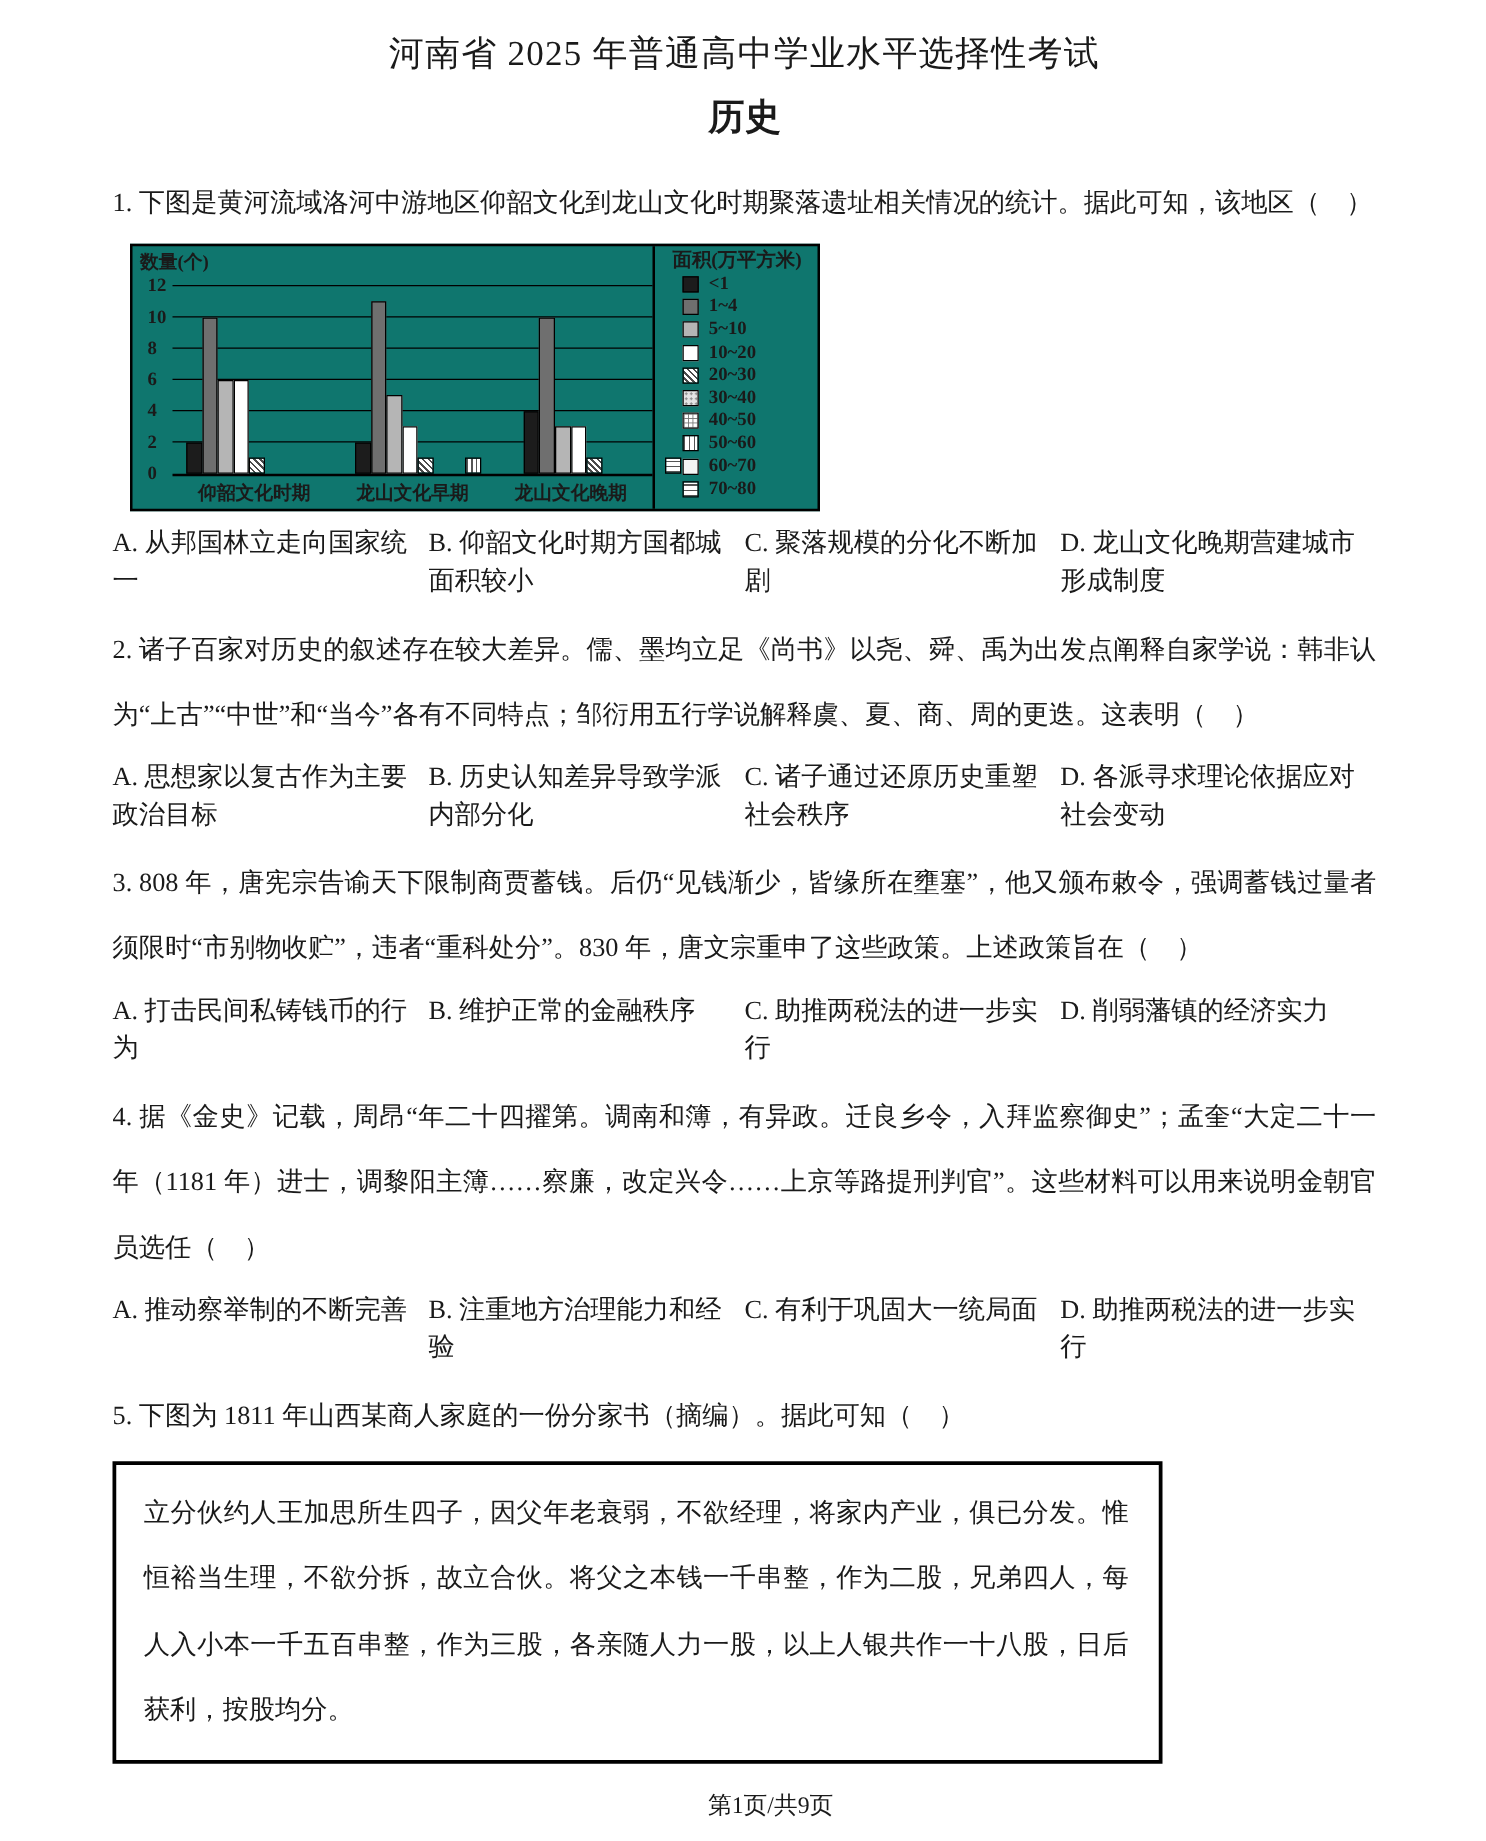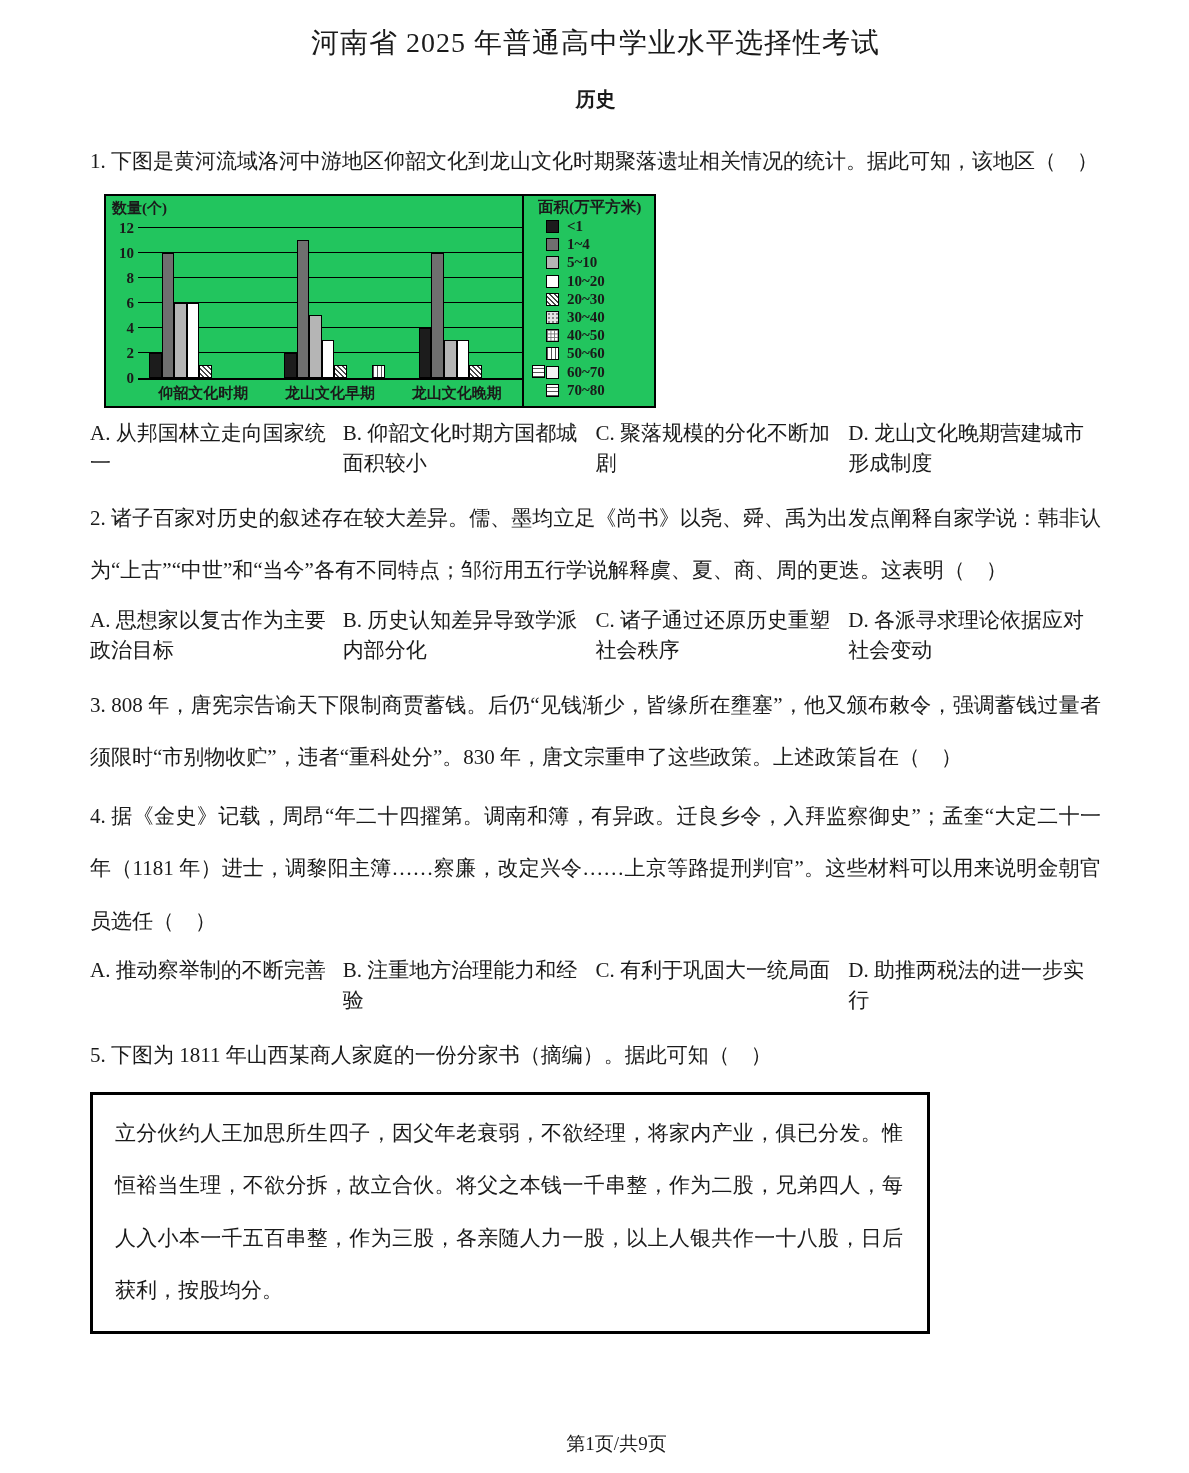--- a/index.html
+++ b/index.html
@@ -5,35 +5,35 @@
   * { margin:0; padding:0; box-sizing:border-box; }
   html,body { background:#ffffff; }
   body {
     width:1189px; height:1473px; margin:0 auto;
     font-family:"Liberation Serif","DejaVu Serif",serif;
     color:#1a1a1a;
   }
   .page { position:relative; width:1189px; height:1473px; padding:24px 88px 0 90px; overflow:hidden; }
 
   .title { text-align:center; font-size:28px; font-weight:normal; letter-spacing:1px; }
-  .subject { text-align:center; font-size:20px; font-weight:bold; margin-top:24px; }
+  .subject { text-align:center; font-size:29px; font-weight:bold; margin-top:12px; }
 
   .stem { font-size:21px; line-height:2.5; text-align:justify; }
   .stem.first { margin-top:22px; }
   .stem.mt { margin-top:6px; }
 
   .options { display:grid; grid-template-columns:1fr 1fr 1fr 1fr; row-gap:17px; margin:8px 0 14px 0; font-size:21px; line-height:30px; }
 
   
-  .chart-outer { display:flex; width:552px; height:214px; border:2px solid #000; margin:6px 0 10px 14px; background:#22c55e; }
+  .chart-outer { display:flex; width:552px; height:214px; border:2px solid #000; margin:6px 0 10px 14px; background:#0f766e; }
   .plot { position:relative; flex:1; }
   .ylabel { position:absolute; top:3px; left:6px; font-size:15px; font-weight:700; }
   .gridline { position:absolute; left:32px; right:0; height:1px; background:#000; }
   .axisline { position:absolute; left:32px; right:0; bottom:26px; height:2px; background:#000; }
-  .ytick { position:absolute; left:0; width:28px; text-align:right; font-size:15px; font-weight:700; line-height:18px; }
+  .ytick { position:absolute; left:12px; width:28px; text-align:left; font-size:15px; font-weight:700; line-height:18px; }
   .groups { position:absolute; left:34px; right:2px; bottom:28px; top:0; display:flex; }
   .group { flex:1; display:flex; align-items:flex-end; padding-left:9px; }
   .slot { width:12.6px; display:flex; align-items:flex-end; }
   .bar { width:12.6px; border:1px solid #000; }
   .xlabels { position:absolute; left:34px; right:2px; bottom:3px; display:flex; }
   .xlabel { flex:1; text-align:center; font-size:15px; font-weight:700; }
 
   .legend { width:132px; border-left:2px solid #000; padding:1px 2px 0 0; }
   .legend-title { font-size:15.5px; font-weight:700; white-space:nowrap; padding-left:14px; }
   .lrow { display:flex; align-items:center; height:18.2px; }
@@ -219,20 +219,26 @@
 
   <div class="stem mt">2. 诸子百家对历史的叙述存在较大差异。儒、墨均立足《尚书》以尧、舜、禹为出发点阐释自家学说：韩非认为“上古”“中世”和“当今”各有不同特点；邹衍用五行学说解释虞、夏、商、周的更迭。这表明（　）</div>
   <div class="options">
     <div>A. 思想家以复古作为主要政治目标</div>
     <div>B. 历史认知差异导致学派内部分化</div>
     <div>C. 诸子通过还原历史重塑社会秩序</div>
     <div>D. 各派寻求理论依据应对社会变动</div>
   </div>
 
   <div class="stem mt">3. 808 年，唐宪宗告谕天下限制商贾蓄钱。后仍“见钱渐少，皆缘所在壅塞”，他又颁布敕令，强调蓄钱过量者须限时“市别物收贮”，违者“重科处分”。830 年，唐文宗重申了这些政策。上述政策旨在（　）</div>
+  <div class="options">
+    <div>A. 打击民间私铸钱币的行为</div>
+    <div>B. 维护正常的金融秩序</div>
+    <div>C. 助推两税法的进一步实行</div>
+    <div>D. 削弱藩镇的经济实力</div>
+  </div>
 
   <div class="stem mt">4. 据《金史》记载，周昂“年二十四擢第。调南和簿，有异政。迁良乡令，入拜监察御史”；孟奎“大定二十一年（1181 年）进士，调黎阳主簿……察廉，改定兴令……上京等路提刑判官”。这些材料可以用来说明金朝官员选任（　）</div>
   <div class="options">
     <div>A. 推动察举制的不断完善</div>
     <div>B. 注重地方治理能力和经验</div>
     <div>C. 有利于巩固大一统局面</div>
     <div>D. 助推两税法的进一步实行</div>
   </div>
 
   <div class="stem mt">5. 下图为 1811 年山西某商人家庭的一份分家书（摘编）。据此可知（　）</div>

